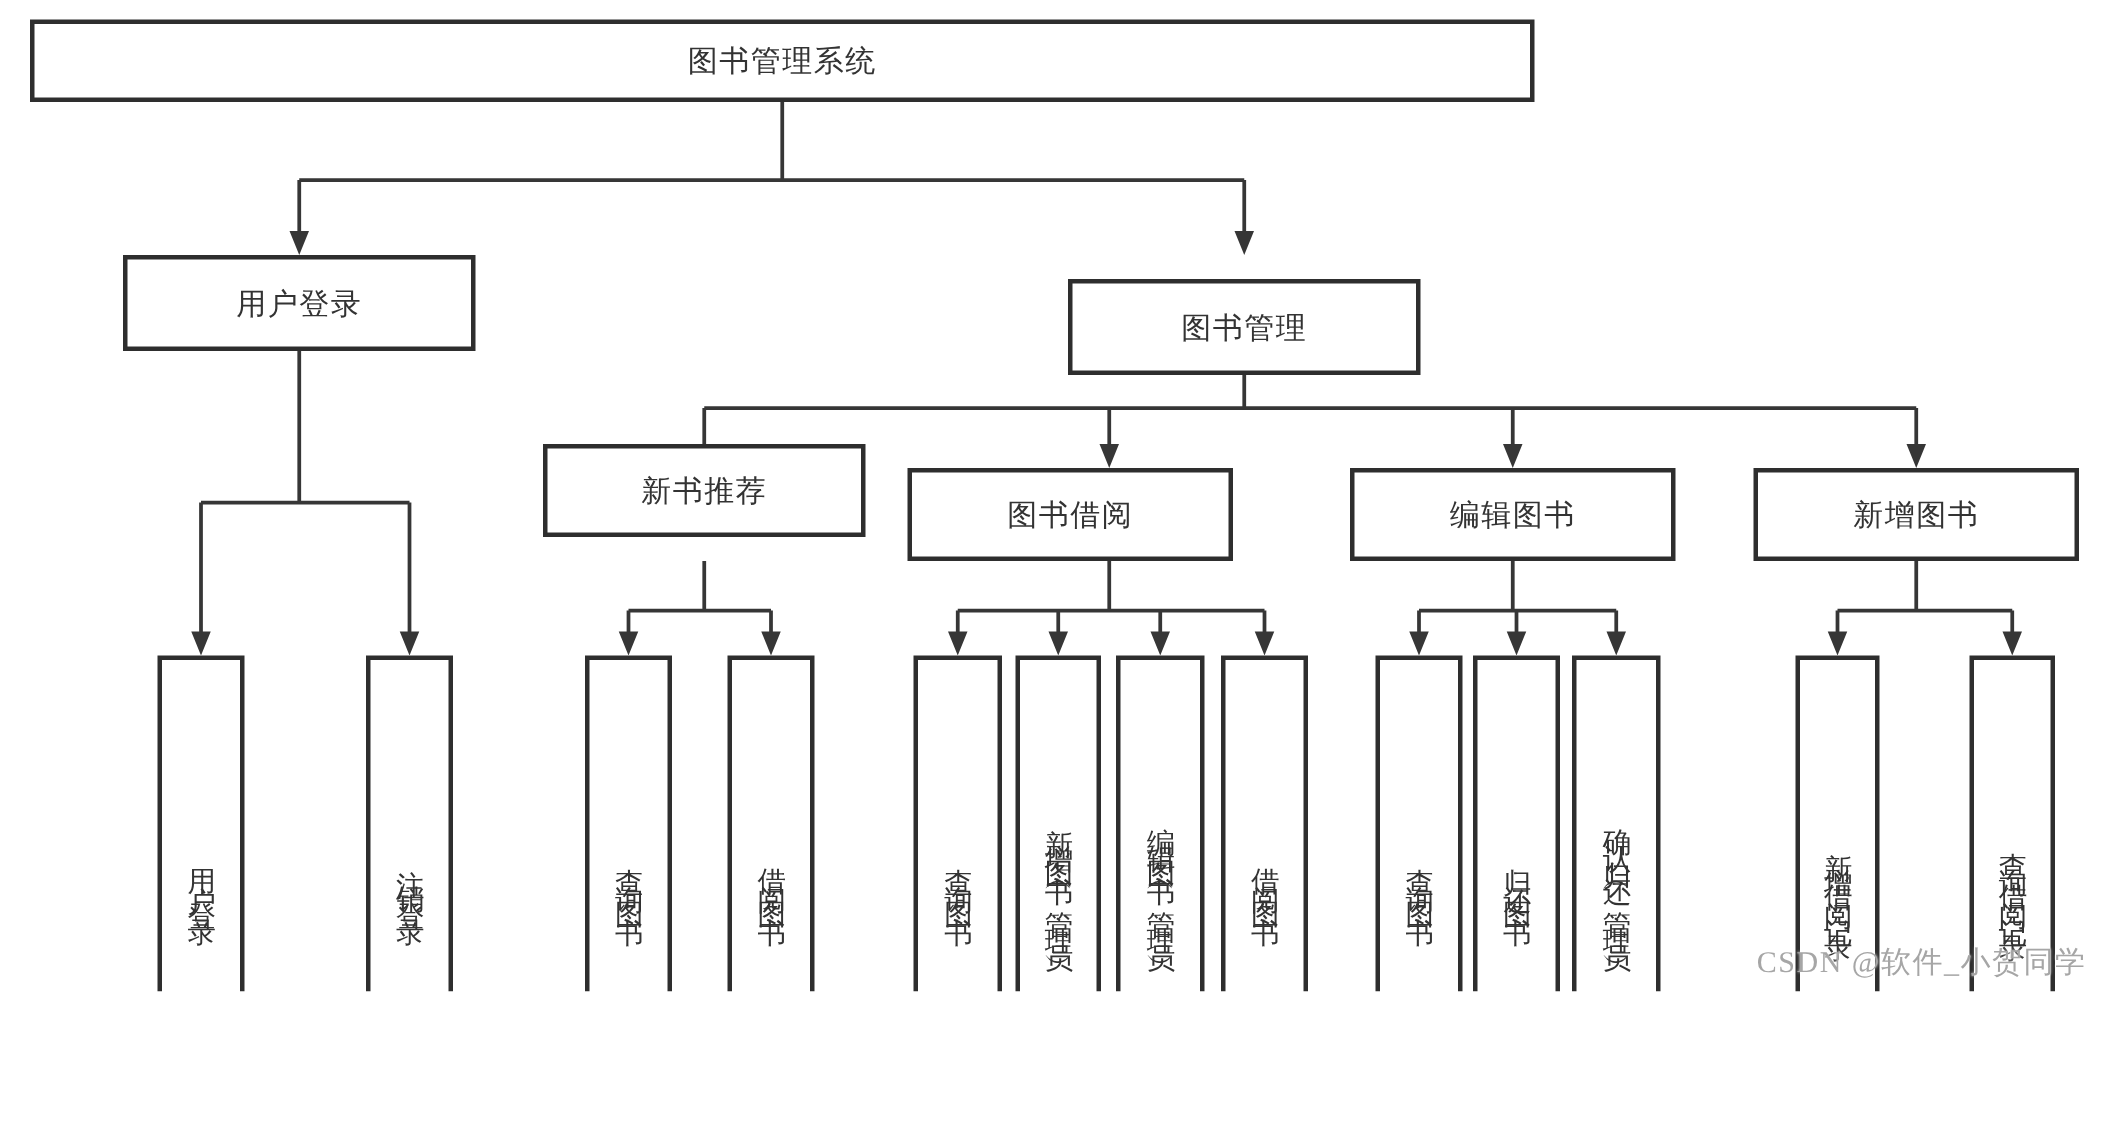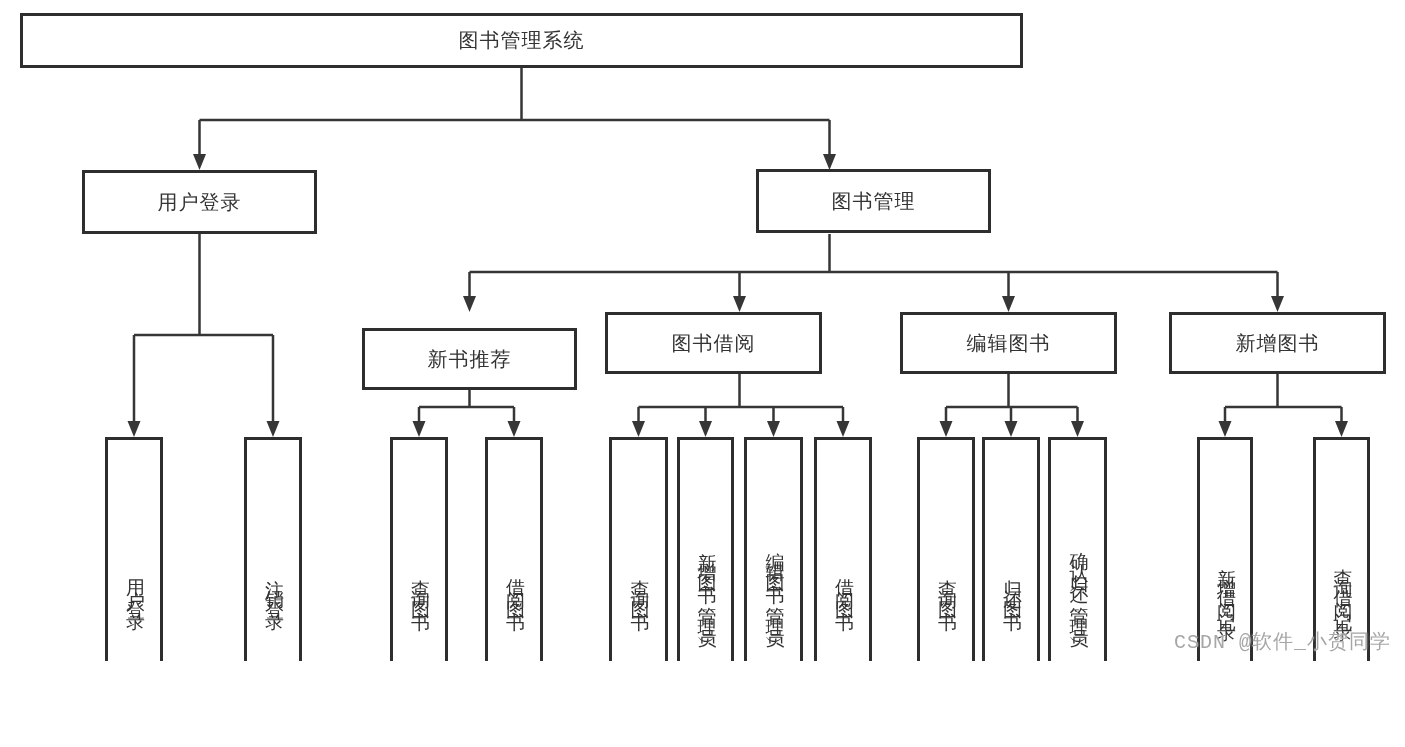--- a/index.html
+++ b/index.html
@@ -1,20 +1,20 @@
 <!DOCTYPE html>
 <html><head>
 <meta charset="utf-8">
 <style>
   html,body{margin:0;padding:0;background:#ffffff;}
   .canvas{
     position:relative;
     width:1405px;height:661px;
     background:#ffffff;
-    font-family:Liberation Mono, monospace;
+    font-family:Liberation Serif, serif;
     overflow:hidden;
   }
   .connectors{position:absolute;left:0;top:0;pointer-events:none;}
   .node{
     position:absolute;
     box-sizing:border-box;
     background:#ffffff;
     border:3px solid #2e2e2e;
     display:flex;align-items:center;justify-content:center;
     color:#333333;
@@ -64,25 +64,25 @@
              M1335 421 L1348 421 L1341.5 437 Z" fill="#363636" stroke="none"></path>
   </svg>
 
   <div class="node h" style="left:20px;top:13px;width:1003px;height:55px;">
     <span>图书管理系统</span>
   </div>
 
   <div class="node h" style="left:82px;top:170px;width:235px;height:64px;">
     <span>用户登录</span>
   </div>
-  <div class="node h" style="left:712px;top:169px;width:235px;height:64px;margin-left:44px;">
+  <div class="node h" style="left:712px;top:186px;width:235px;height:64px;">
     <span>图书管理</span>
   </div>
 
-  <div class="node h" style="left:362px;top:328px;width:215px;height:62px;justify-content:center;">
+  <div class="node h" style="left:362px;top:296px;width:215px;height:62px;justify-content:center;">
     <span>新书推荐</span>
   </div>
   <div class="node h" style="left:605px;top:312px;width:217px;height:62px;">
     <span>图书借阅</span>
   </div>
   <div class="node h" style="left:900px;top:312px;width:217px;height:62px;">
     <span>编辑图书</span>
   </div>
   <div class="node h" style="left:1169px;top:312px;width:217px;height:62px;">
     <span>新增图书</span>

